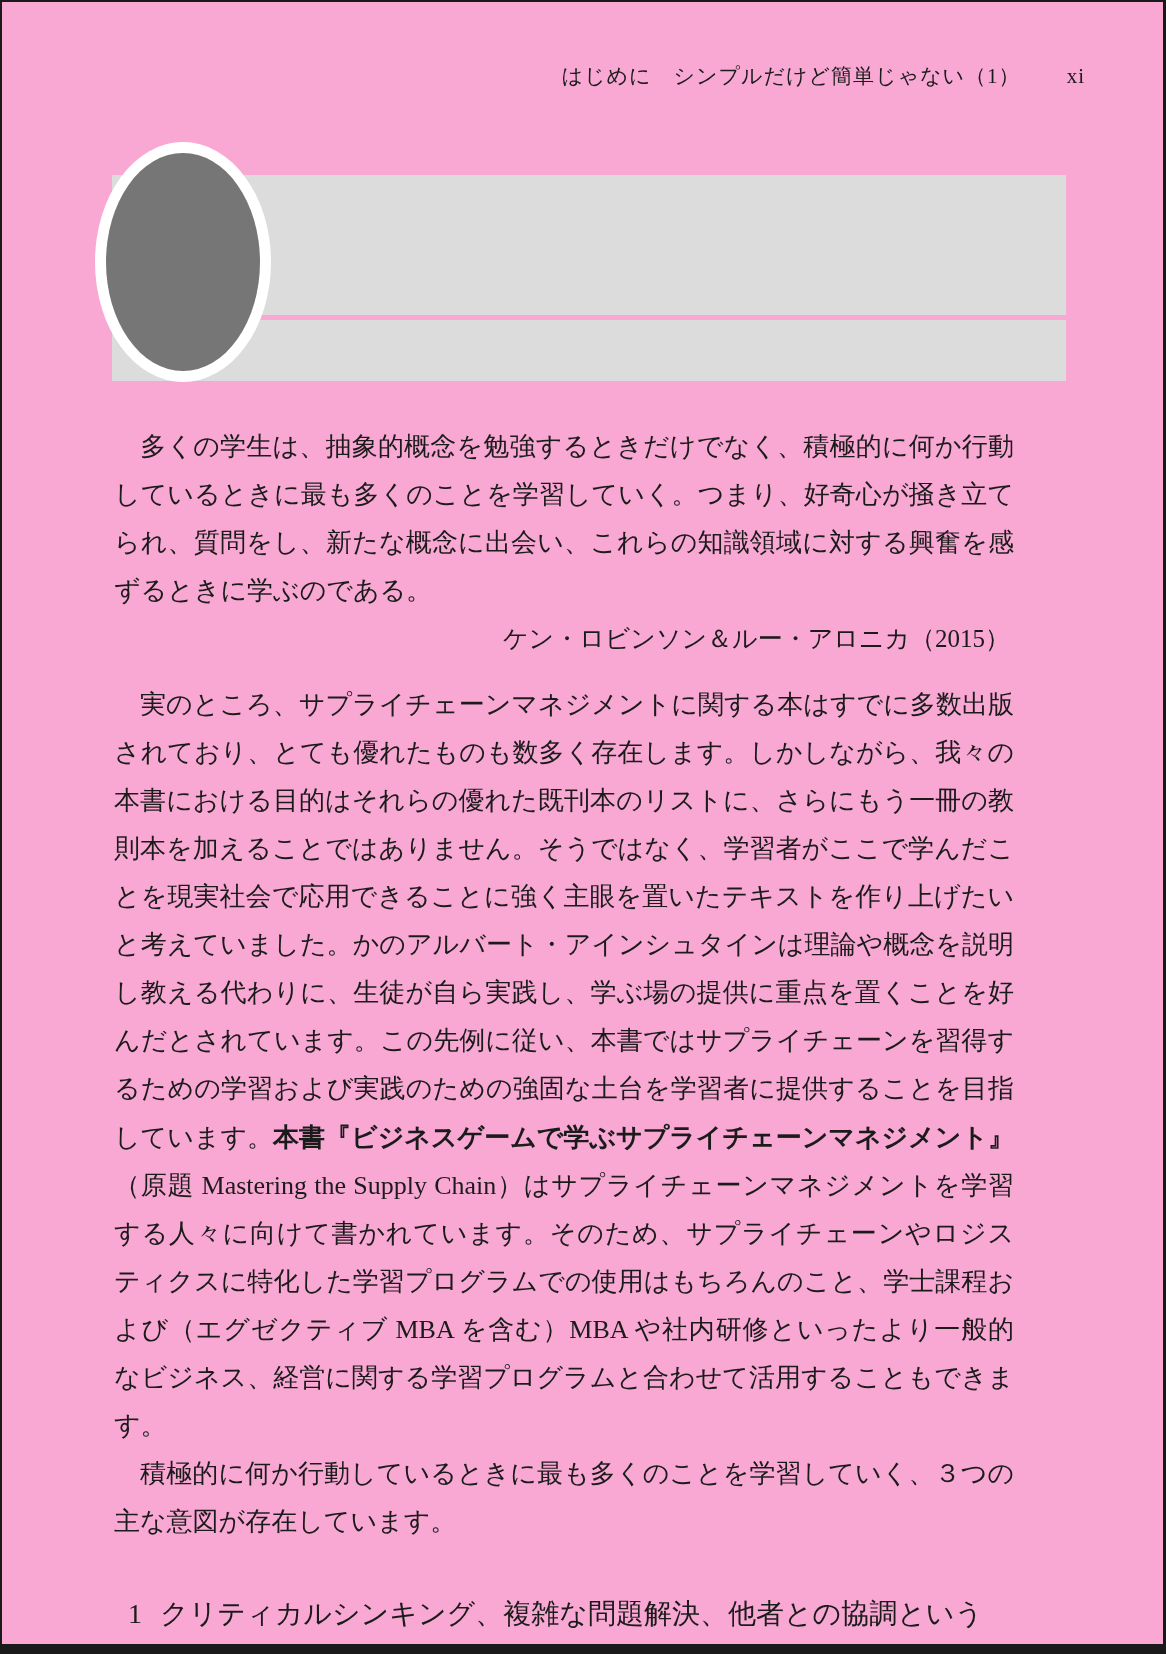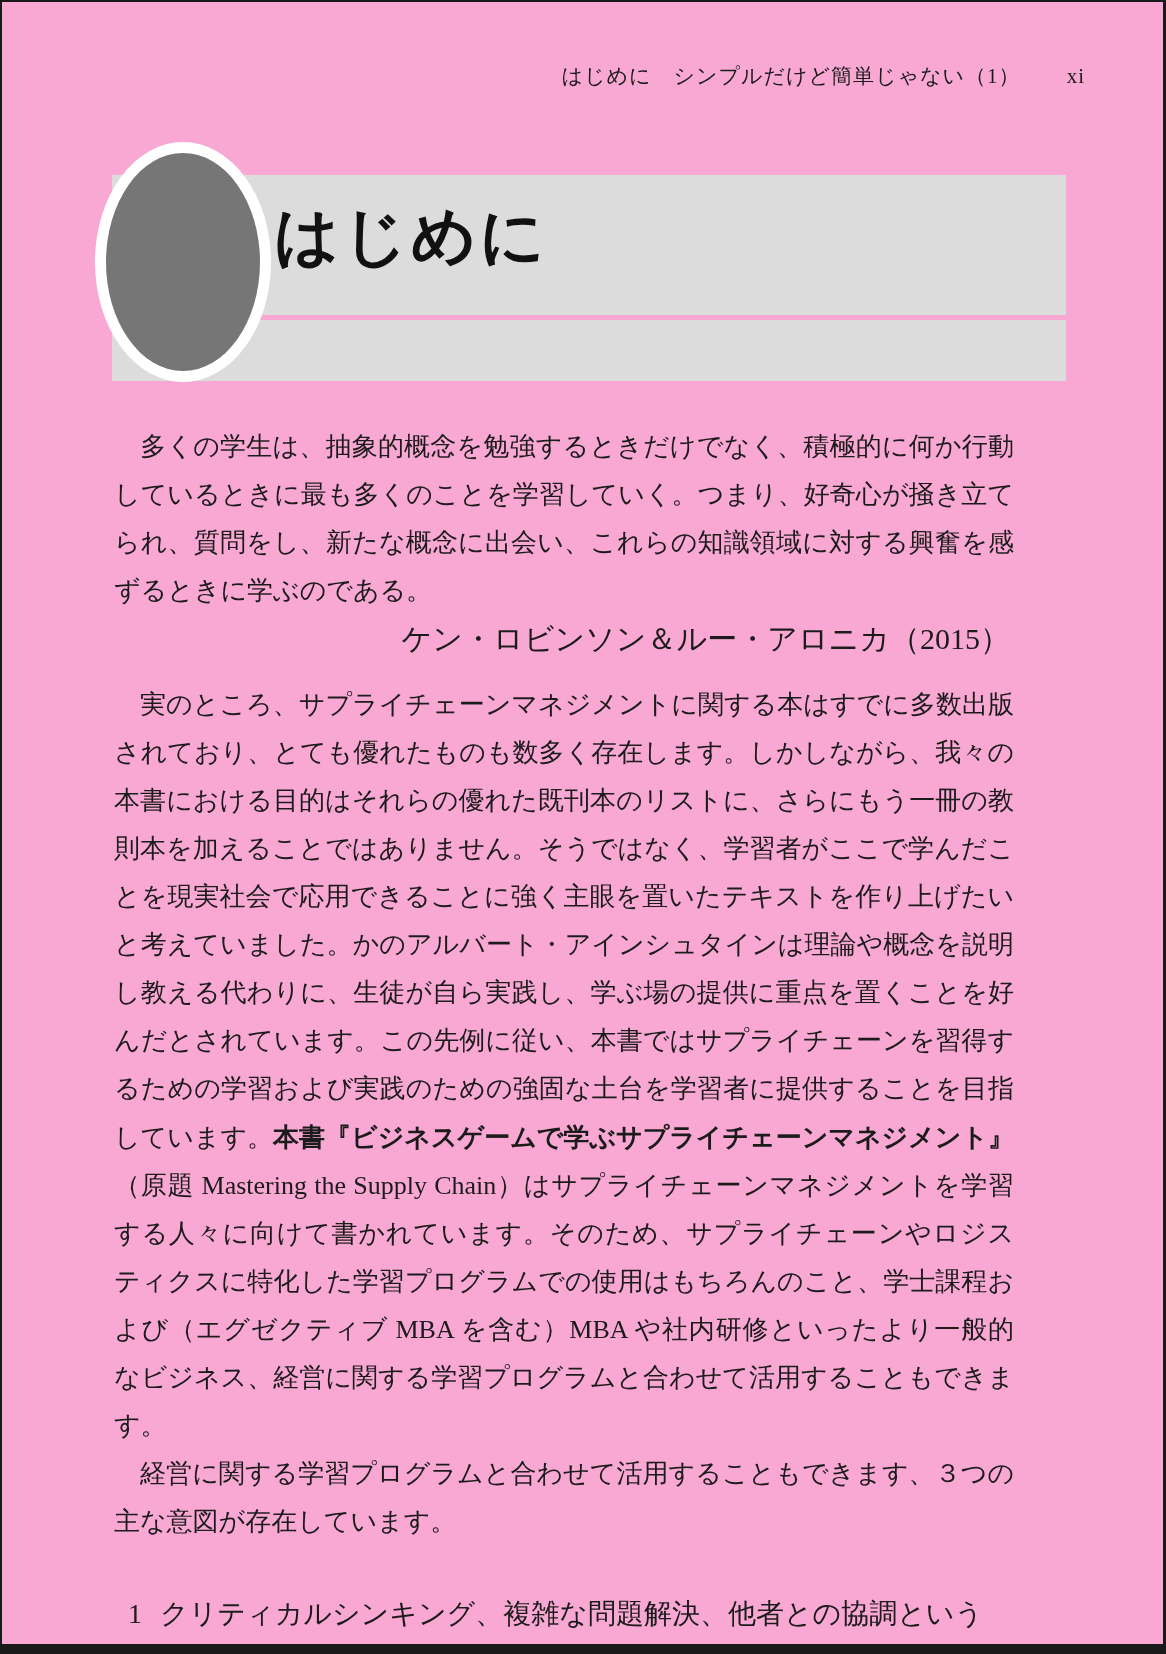--- a/index.html
+++ b/index.html
@@ -53,21 +53,21 @@
   
   .body-text {
     position:absolute; left:112px; top:421px; width:900px;
   }
   .quote-paragraph, .paragraph {
     font-size:26px; line-height:48px;
     text-align:justify;
     margin:0;
   }
   .quote-attribution {
-    font-size:30px; line-height:48px;
+    font-size:25px; line-height:48px;
     text-align:right; padding-right:4px;
   }
   .paragraph-group { margin-top:18px; }
   .gb {
     font-family:"Liberation Sans","DejaVu Sans",sans-serif;
     font-weight:bold;
   }
   .numbered-item {
     display:flex; margin-top:44px;
     font-size:28px; line-height:48px;
@@ -83,30 +83,29 @@
 <div class="page">
 
   <div class="running-head">
     <span>はじめに　シンプルだけど簡単じゃない（1）</span>
     <span class="pageno">xi</span>
   </div>
 
   <div class="band-title"></div>
   <div class="band-subtitle"></div>
   <div class="circle-ornament"></div>
-  <div class="chapter-title">はじめに</div>
 
   <div class="body-text">
 
     <p class="quote-paragraph">　多くの学生は、抽象的概念を勉強するときだけでなく、積極的に何か行動しているときに最も多くのことを学習していく。つまり、好奇心が掻き立てられ、質問をし、新たな概念に出会い、これらの知識領域に対する興奮を感ずるときに学ぶのである。</p>
     <div class="quote-attribution">ケン・ロビンソン＆ルー・アロニカ（2015）</div>
 
     <div class="paragraph-group">
       <p class="paragraph"><span>　実のところ、サプライチェーンマネジメントに関する本はすでに多数出版されており、とても優れたものも数多く存在します。しかしながら、我々の本書における目的はそれらの優れた既刊本のリストに、さらにもう一冊の教則本を加えることではありません。そうではなく、学習者がここで学んだことを現実社会で応用できることに強く主眼を置いたテキストを作り上げたいと考えていました。かのアルバート・アインシュタインは理論や概念を説明し教える代わりに、生徒が自ら実践し、学ぶ場の提供に重点を置くことを好んだとされています。この先例に従い、本書ではサプライチェーンを習得するための学習および実践のための強固な土台を学習者に提供することを目指しています。</span><span class="gb">本書『ビジネスゲームで学ぶサプライチェーンマネジメント』</span><span>（原題 Mastering the Supply Chain）はサプライチェーンマネジメントを学習する人々に向けて書かれています。そのため、サプライチェーンやロジスティクスに特化した学習プログラムでの使用はもちろんのこと、学士課程および（エグゼクティブ MBA を含む）MBA や社内研修といったより一般的なビジネス、経営に関する学習プログラムと合わせて活用することもできます。</span></p>
-      <p class="paragraph"><span>　経営に関する学習プログラムと合わせて活用することもできます、３つの主な意図が存在しています。</span></p>
+      <p class="paragraph"><span>　積極的に何か行動しているときに最も多くのことを学習していく、３つの主な意図が存在しています。</span></p>
     </div>
 
     <div class="numbered-item">
       <span class="num">1</span>
       <span class="txt"><span>クリティカルシンキング、複雑な問題解決、他者との協調という</span></span>
     </div>
 
   </div>
 
 </div>

